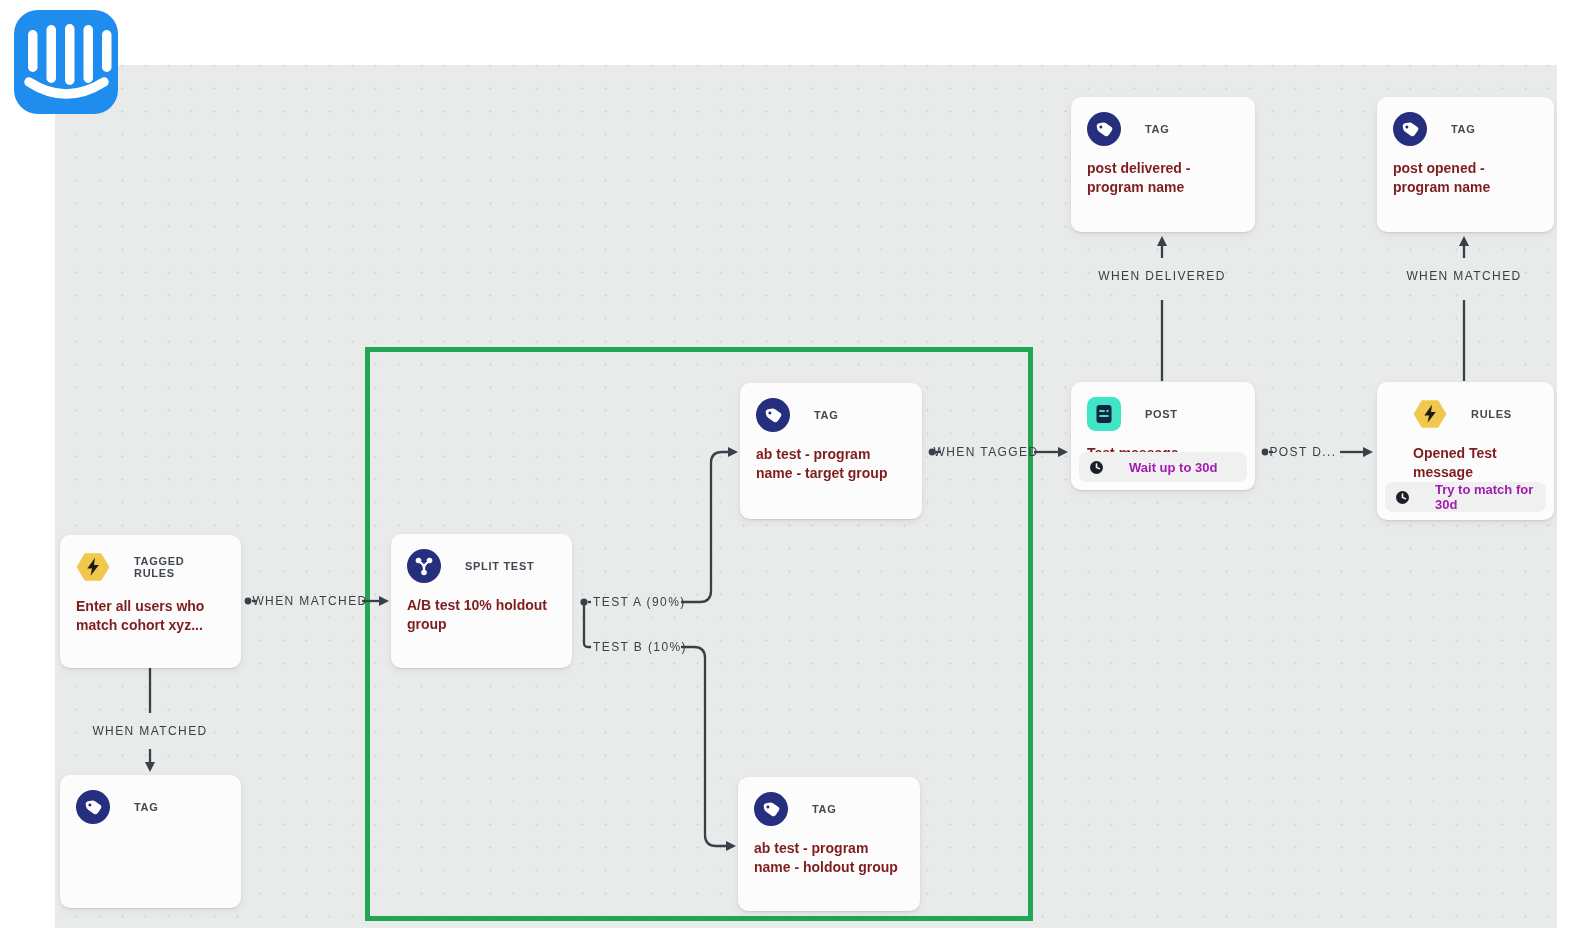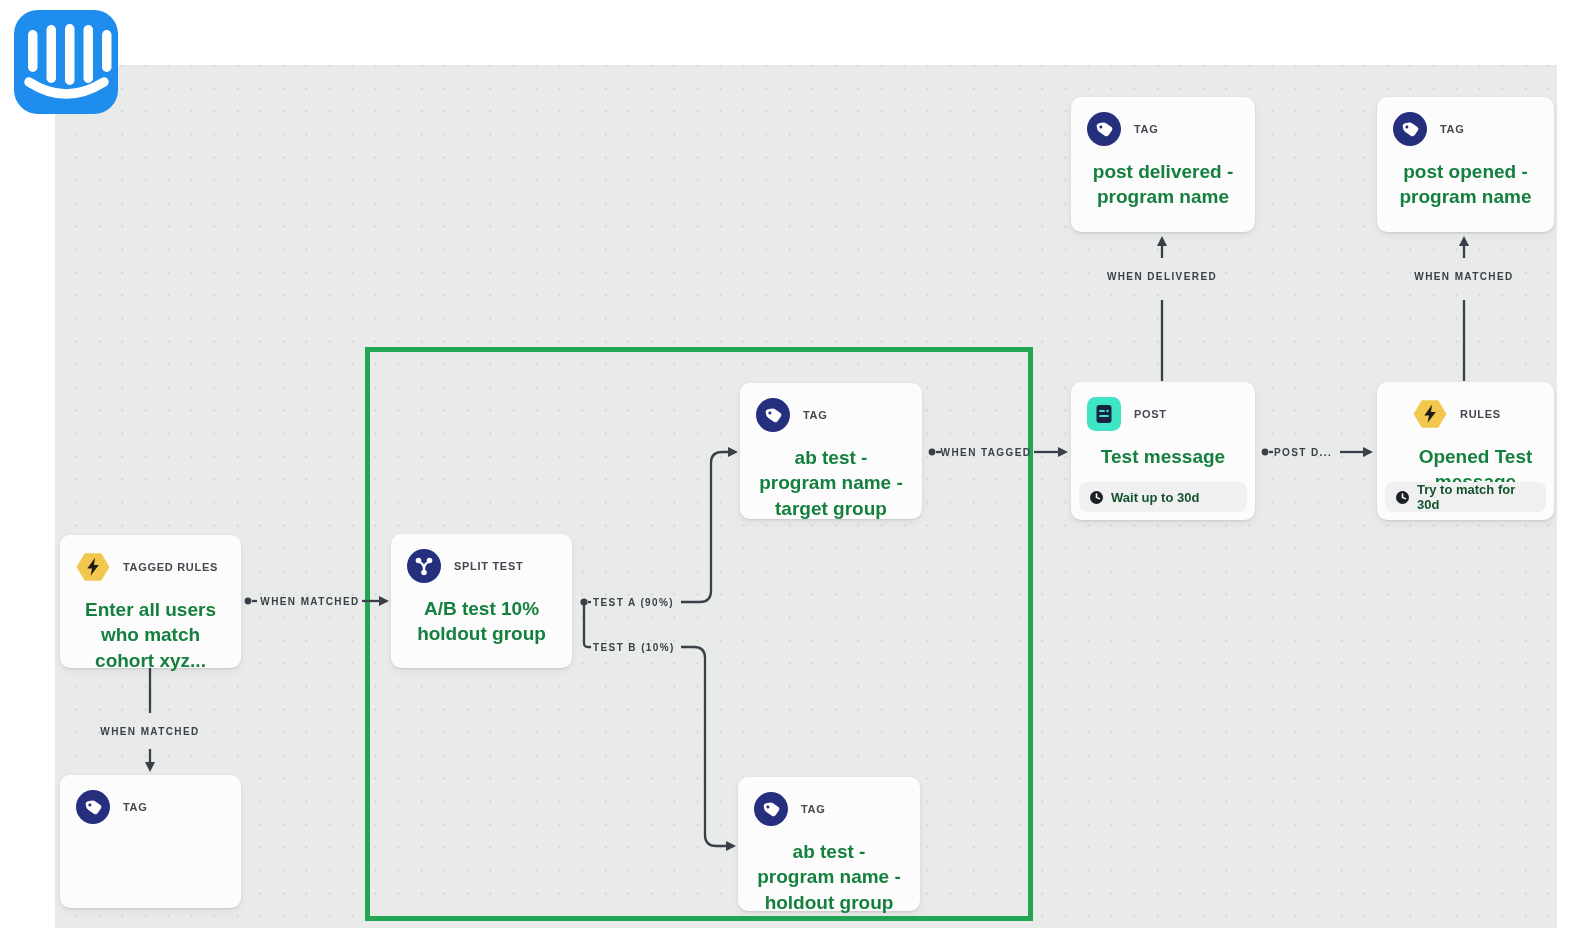--- a/index.html
+++ b/index.html
@@ -16,36 +16,36 @@
   .logo{position:absolute;left:14px;top:10px;width:104px;height:104px;}
   .highlight-box{
     position:absolute;left:365px;top:347px;width:668px;height:574px;
     border:5px solid #22a653;box-sizing:border-box;
   }
   .card{
     position:absolute;background:#fcfcfd;border-radius:10px;
     box-shadow:0 1px 2px rgba(0,0,0,.10),0 3px 8px rgba(0,0,0,.06);
     padding:15px 16px;box-sizing:border-box;
   }
-  .card-head{display:flex;align-items:center;gap:13px;}
+  .card-head{display:flex;align-items:center;gap:24px;}
   .icon{width:34px;height:34px;flex:0 0 34px;display:block;}
   .type-label{
     font-size:11px;font-weight:700;letter-spacing:.7px;color:#42484f;
   }
   .card-title{
-    margin-top:13px;font-size:19px;font-weight:600;color:#15803d;line-height:1.34;text-align:center;
+    margin-top:13px;font-size:14px;font-weight:600;color:#7f1d1d;line-height:1.34;
   }
   .card-footer{
     position:absolute;left:8px;right:8px;bottom:8px;height:30px;border-radius:8px;
-    background:#f0f0f1;display:flex;align-items:center;gap:8px;padding:0 11px;
-    font-size:13px;font-weight:600;color:#14532d;box-sizing:border-box;
+    background:#f0f0f1;display:flex;align-items:center;gap:26px;padding:0 11px;
+    font-size:13px;font-weight:600;color:#a21caf;box-sizing:border-box;
   }
   .clock{width:13px;height:13px;display:block;flex:0 0 13px;}
   .conn-label{
-    position:absolute;font-size:10px;font-weight:700;letter-spacing:1.4px;
+    position:absolute;font-size:12px;font-weight:400;letter-spacing:1.4px;
     color:#3a4047;white-space:nowrap;transform:translate(-50%,-50%);
   }
   .conn-label.left-anchor{transform:translate(0,-50%);}
   svg.wires{position:absolute;left:0;top:0;pointer-events:none;}
 </style>
 </head>
 <body>
 
 <div class="canvas"></div>
 
@@ -178,21 +178,21 @@
             <path d="M10.3 13.4 Q10.3 10.4 13.3 10.4 L17.3 10.4 Q18.7 10.4 19.7 11.4 L24.3 16 Q26.3 18 24.3 20 L20.6 23.7 Q18.6 25.7 16.6 23.7 L12 19.1 Q10.3 17.4 10.3 15.8 Z" fill="#ffffff"></path>
             <circle cx="14.3" cy="14.4" r="1.5" fill="#252f7d"></circle>
           </g>
         </svg>
     </span>
     <span class="type-label">TAG</span>
   </div>
   <div class="card-title">ab test - program name - holdout group</div>
 </div>
 
-<div class="card" style="left:1071px;top:382px;width:184px;height:138px;">
+<div class="card" style="left:1071px;top:382px;width:184px;height:108px;">
   <div class="card-head">
     <span class="icon">
       <svg viewBox="0 0 34 34">
           <rect width="34" height="34" rx="8.5" fill="#3fe5c4"></rect>
           <rect x="9.5" y="8" width="15" height="18" rx="3" fill="#15233f"></rect>
           <g stroke="#3fe5c4" stroke-width="1.9" stroke-linecap="round">
             <path d="M13 14 H17"></path>
             <path d="M13 19 H21"></path>
           </g>
           <circle cx="20.5" cy="14" r="1.2" fill="#3fe5c4"></circle>

